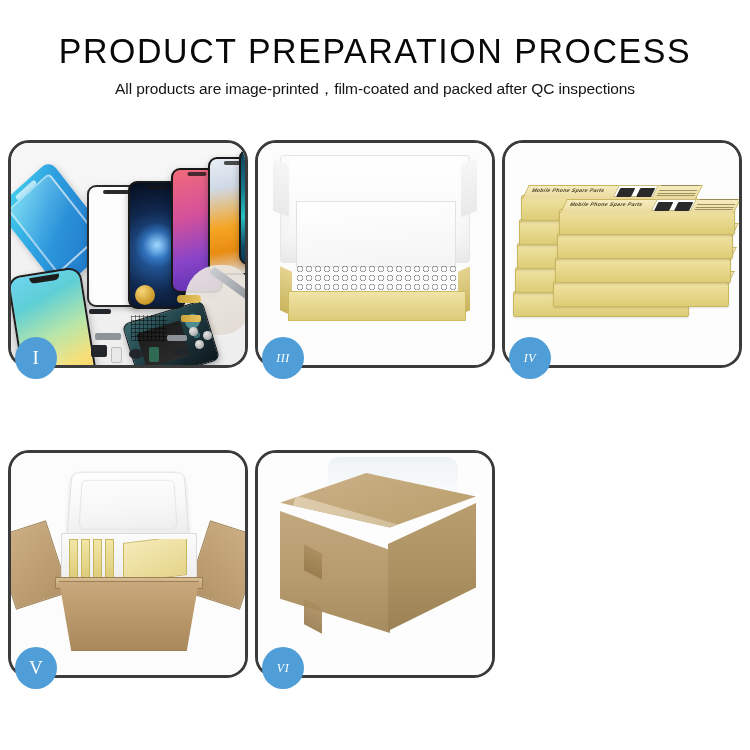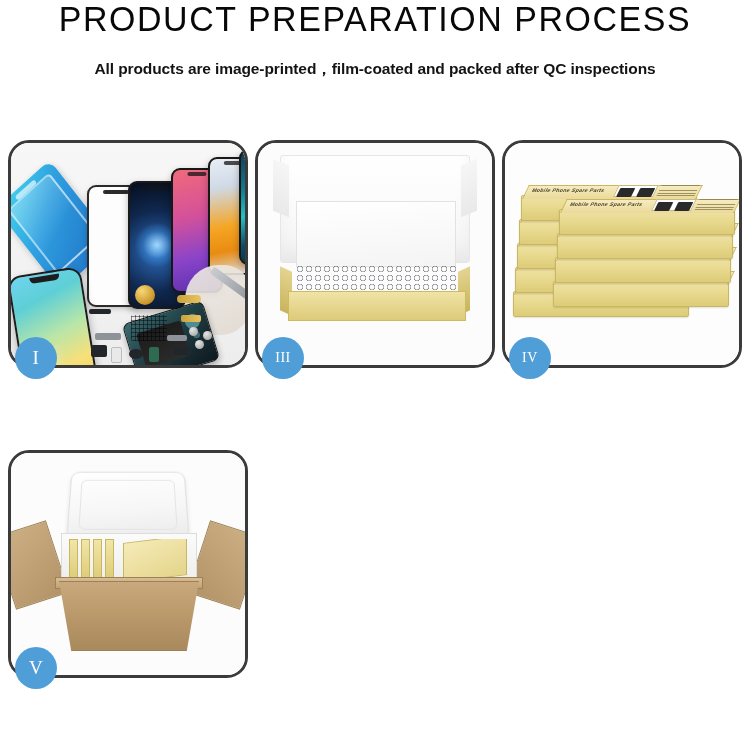--- a/index.html
+++ b/index.html
@@ -7,37 +7,37 @@
   body {
     width: 750px;
     height: 750px;
     background: #ffffff;
     font-family: "Liberation Sans", sans-serif;
     overflow: hidden;
     position: relative;
   }
 
   
-  .header { width: 750px; text-align: center; }
+  .header { width: 750px; padding-top: 32px; text-align: center; }
 
   .main-title {
     font-size: 35px;
     font-weight: 400;
     letter-spacing: 1.6px;
     color: #080808;
     line-height: 1.08;
     transform: scaleX(0.97);
     white-space: nowrap;
   }
 
   .sub-title {
     font-size: 15.5px;
-    font-weight: 700;
+    font-weight: 400;
     color: #141414;
-    margin-top: 21px;
+    margin-top: 9px;
     letter-spacing: -0.1px;
     white-space: nowrap;
   }
 
   
   .grid {
     position: absolute;
     top: 140px;
     left: 8px;
     width: 734px;
@@ -73,21 +73,21 @@
     border-radius: 50%;
     background: #4f9ed7;
     color: #ffffff;
     font-family: "Liberation Serif", serif;
     font-size: 19px;
     line-height: 42px;
     text-align: center;
     letter-spacing: 0.5px;
     z-index: 9;
   }
-  .badge.wide { font-size: 14px; }
+  .badge.wide { font-size: 12px; font-style: italic; }
 
   
   .p1 { background: linear-gradient(180deg,#f7f7f7 0%,#f2f2f2 55%,#ededed 100%); }
 
   .lcd-blue {
     position: absolute; left: 8px; top: 30px;
     width: 72px; height: 105px;
     background: linear-gradient(145deg,#45d8f0 0%,#2e9fe0 40%,#1f6fc4 100%);
     border-radius: 10px;
     transform: rotate(-38deg) skewY(-4deg);
@@ -553,14 +553,29 @@
           <i style="left:24px;"></i>
           <i style="left:36px;"></i>
         <b></b>
       </div>
       <div class="carton-rim"></div>
       <div class="carton-front"></div>
     </div>
     <div class="badge">V</div>
   </div>
 
+  <div class="panel">
+    <div class="panel-inner p6">
+      <div class="c6-shadow"></div>
+      <div class="c6">
+        <div class="c6-top">
+          <div class="c6-tape"></div>
+        </div>
+        <div class="c6-left"></div>
+        <div class="c6-right"></div>
+        <div class="c6-seal c6-s1"></div>
+        <div class="c6-seal c6-s2"></div>
+      </div>
+    </div>
+    <div class="badge wide">VI</div>
+  </div>
 
 </div>
 
 </body></html>

